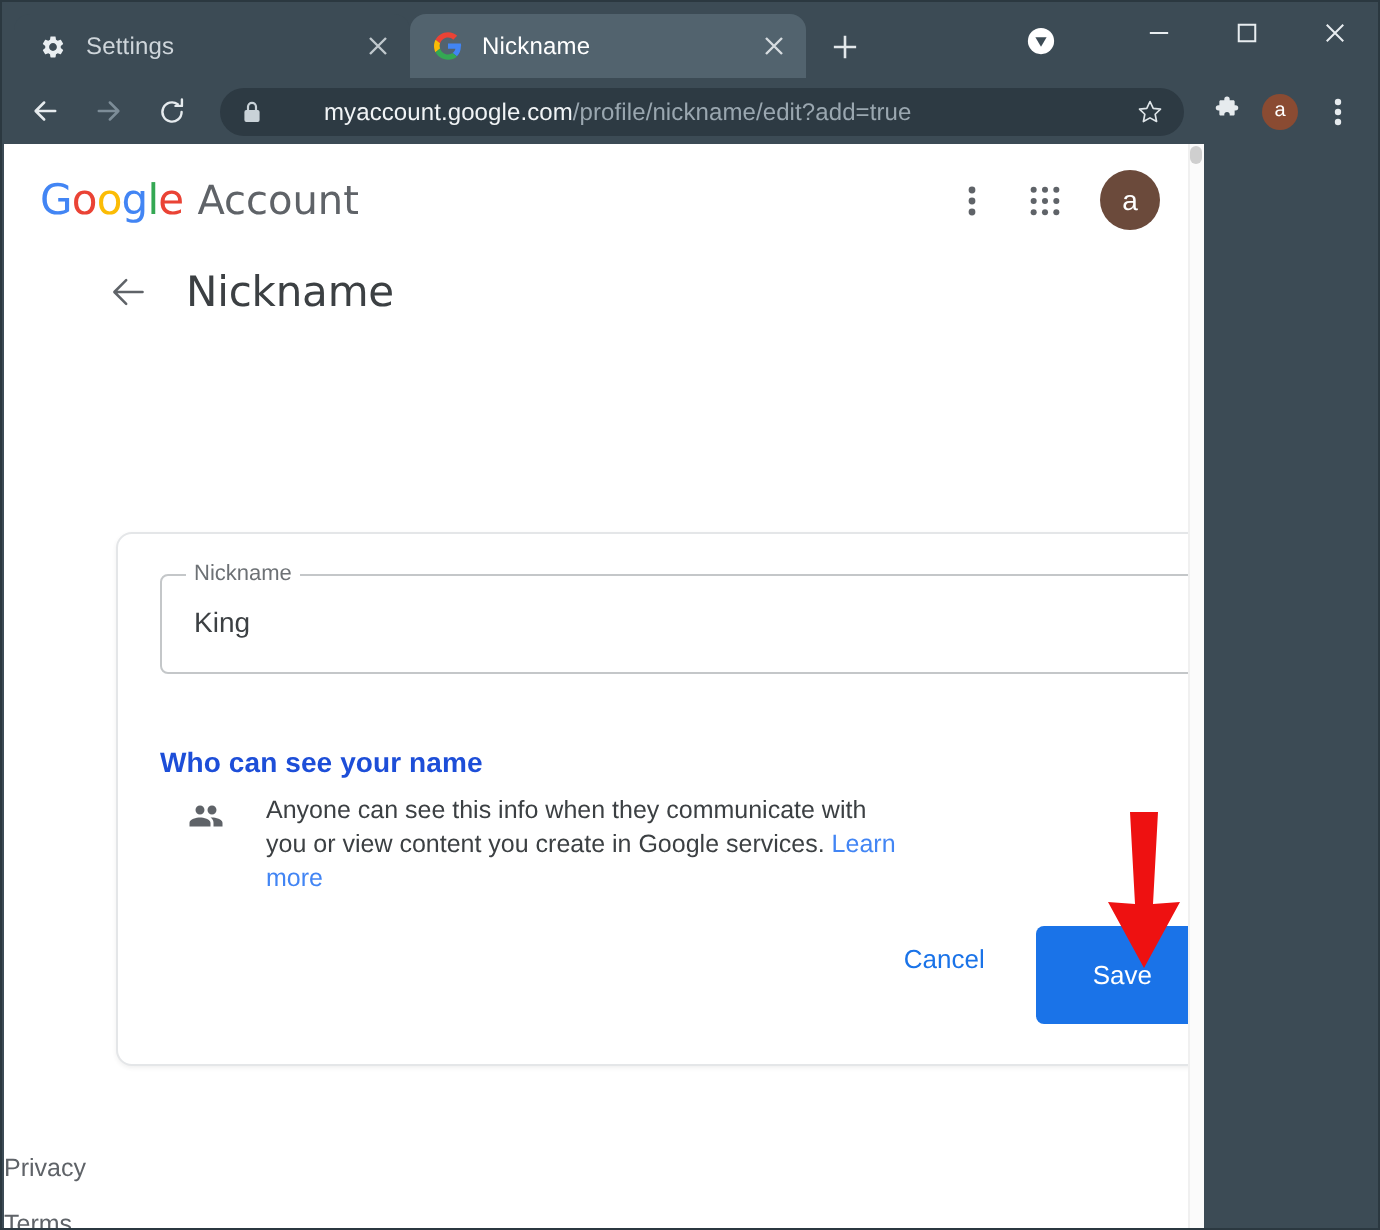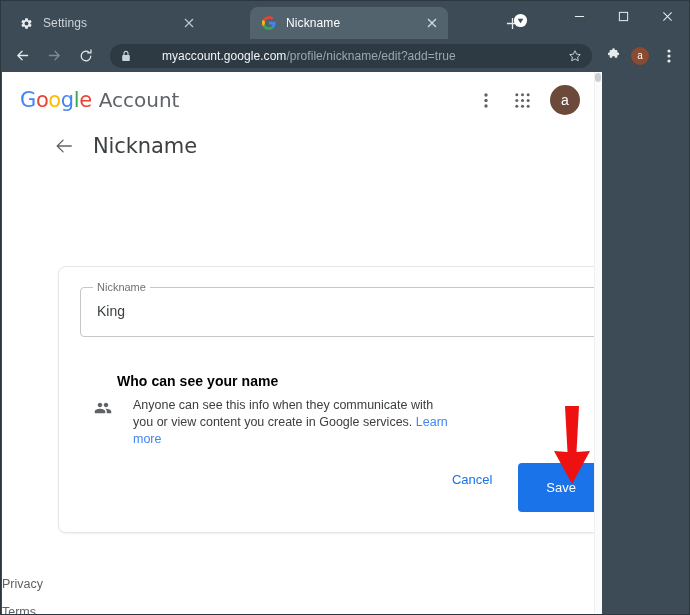--- a/index.html
+++ b/index.html
@@ -26,21 +26,20 @@
 
   
   .tabstrip {
     position: relative;
     height: 38px;
     background: #3c4b55;
     display: flex;
     align-items: flex-end;
     padding-left: 6px;
     box-sizing: border-box;
-    gap: 45px;
   }
   .tab {
     position: relative;
     height: 32px;
     width: 198px;
     display: flex;
     align-items: center;
     border-radius: 8px 8px 0 0;
     padding: 0 8px 0 11px;
     box-sizing: border-box;
@@ -334,23 +333,22 @@
     font-size: 14px;
     color: #3c4043;
   }
 
   .section-title {
     position: absolute;
     left: 21px;
     top: 106px;
     font-size: 14px;
     font-weight: bold;
-    color: #000000;
+    color: #1d4ed8;
     letter-spacing: 0.05px;
-    margin-left: 37px;
   }
   .info-row {
     position: absolute;
     left: 35px;
     top: 130px;
     width: 400px;
     display: flex;
     align-items: flex-start;
   }
   .people-icon {

